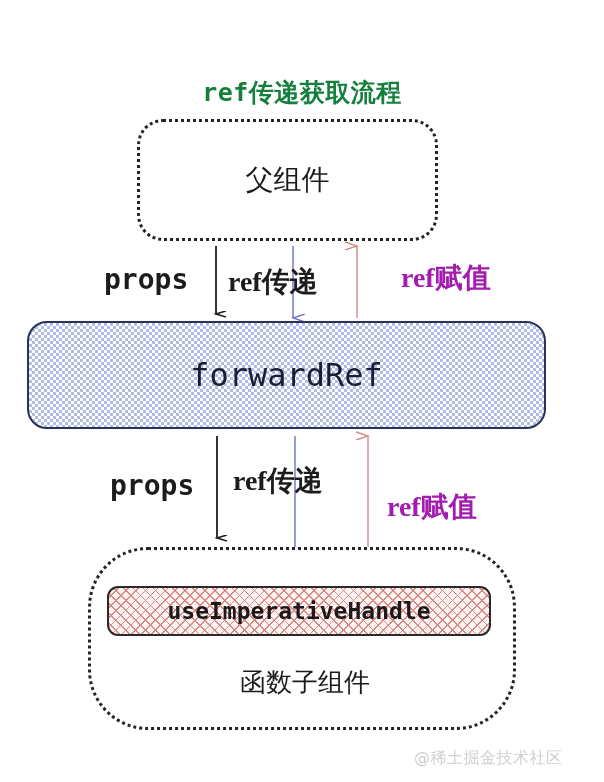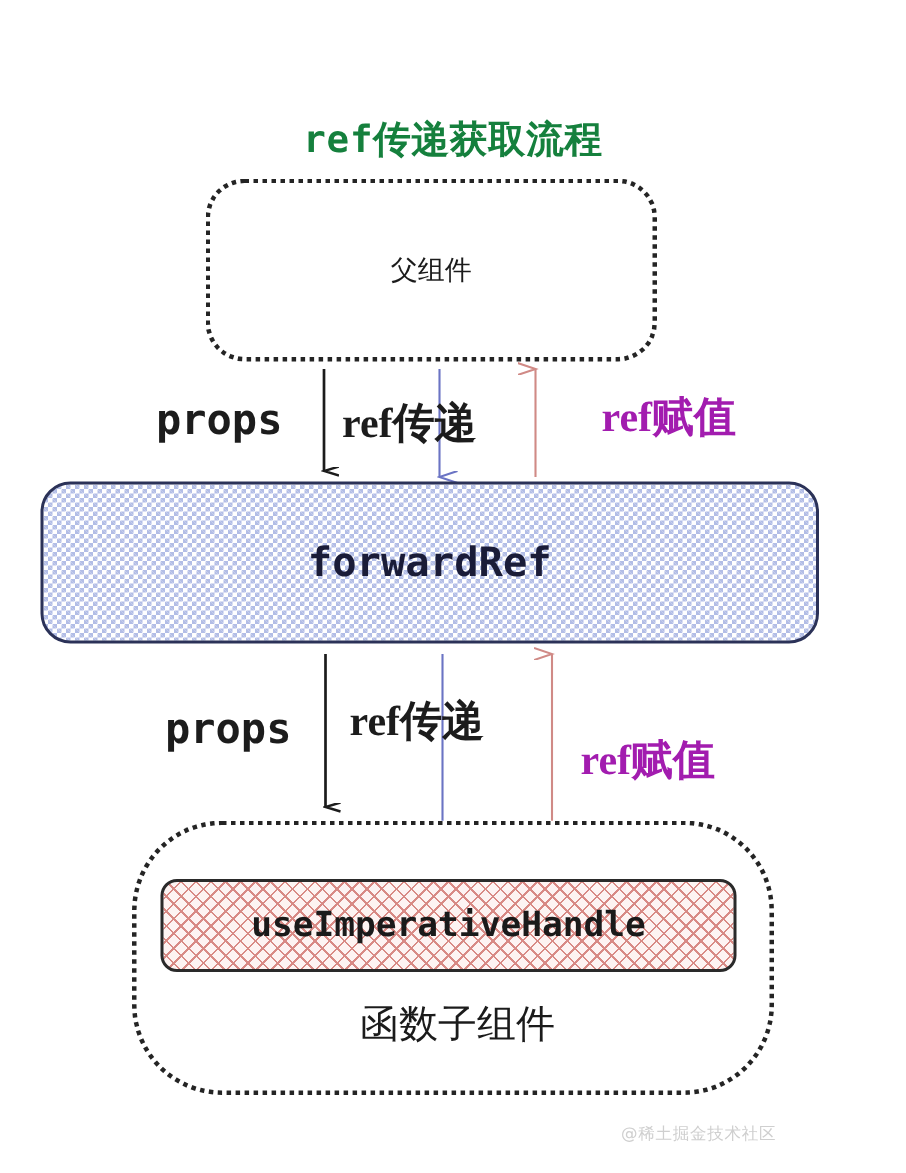--- a/index.html
+++ b/index.html
@@ -56,21 +56,21 @@
   #parent-node {
     left: 137px;
     top: 119px;
     width: 301px;
     height: 122px;
     border: 3px dotted #242424;
     border-radius: 26px;
     background: #ffffff;
   }
   #parent-node .node-label {
-    font-size: 18px;
+    font-size: 28px;
     font-weight: 500;
     color: #1b1b1b;
   }
 
   
   #forwardref-node {
     left: 27px;
     top: 321px;
     width: 519px;
     height: 108px;
@@ -78,22 +78,22 @@
     border-radius: 20px;
     background-color: #ffffff;
     background-image:
       linear-gradient(45deg, #b2bde6 25%, transparent 25%, transparent 75%, #b2bde6 75%),
       linear-gradient(45deg, #b2bde6 25%, transparent 25%, transparent 75%, #b2bde6 75%);
     background-size: 6px 6px;
     background-position: 0 0, 3px 3px;
   }
   #forwardref-node .node-label {
     font-family: "DejaVu Sans Mono", "Liberation Mono", monospace;
-    font-size: 27px;
-    font-weight: 700;
+    font-size: 32px;
+    font-weight: 400;
     color: #1a1c38;
   }
 
   
   #childcomp-node {
     left: 88px;
     top: 547px;
     width: 428px;
     height: 183px;
     border: 3px dotted #242424;
@@ -111,21 +111,21 @@
     font-weight: 500;
     color: #1b1b1b;
     white-space: nowrap;
   }
 
   
   #useimperativehandle-node {
     left: 107px;
     top: 586px;
     width: 384px;
-    height: 62px;
+    height: 50px;
     border: 2px solid #2a2a2a;
     border-radius: 11px;
     background-color: #fdf3f2;
     background-image:
       repeating-linear-gradient(45deg, #d88a85 0, #d88a85 1.2px, transparent 1.2px, transparent 7px),
       repeating-linear-gradient(-45deg, #d88a85 0, #d88a85 1.2px, transparent 1.2px, transparent 7px);
   }
   #useimperativehandle-node .node-label {
     font-family: "DejaVu Sans Mono", "Liberation Mono", monospace;
     font-size: 23px;
@@ -171,21 +171,21 @@
   .cjk-run {
     font-family: Liberation Sans, sans-serif;
     margin-top: 29px;
   }
 
   
   #watermark {
     position: absolute;
     left: 414px;
     top: 748px;
-    font-size: 11px;
+    font-size: 16px;
     color: #cfcfcf;
     white-space: nowrap;
     letter-spacing: 0.5px;
   }
 </style>
 </head>
 <body>
 
 <div id="diagram-root">
 

